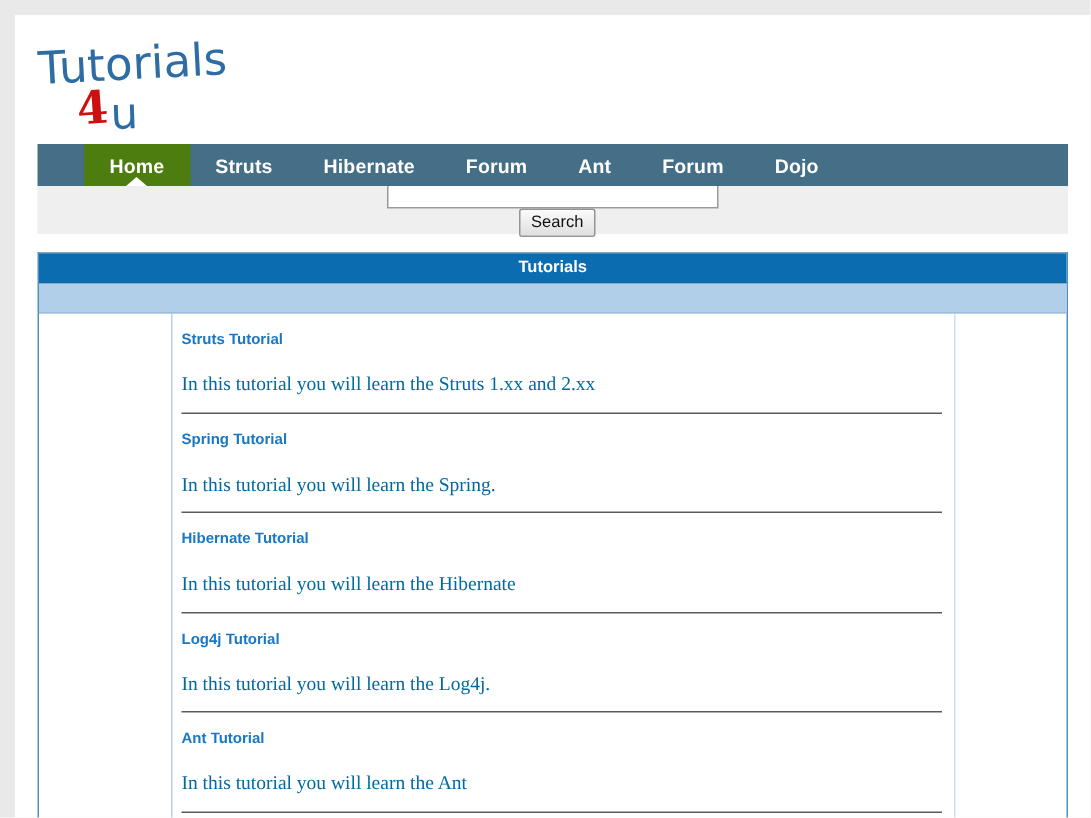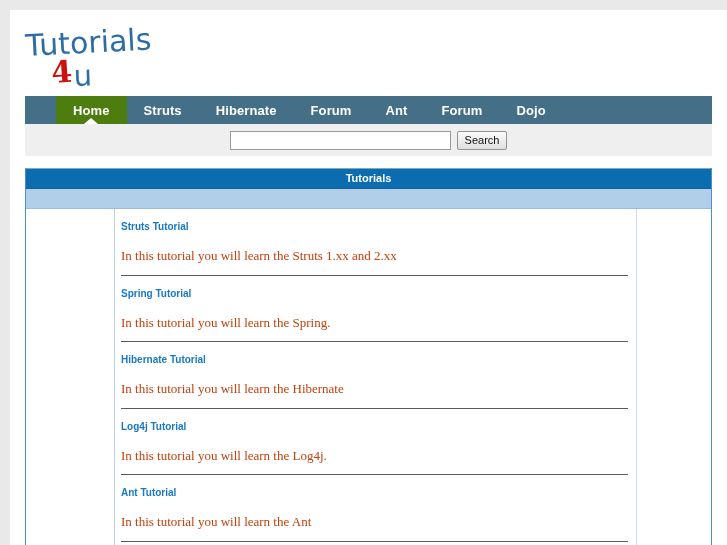--- a/index.html
+++ b/index.html
@@ -80,20 +80,21 @@
 
   
   .searchbar {
     margin: 0 15px;
     background: #efefef;
     height: 32px;
     display: flex;
     align-items: center;
     justify-content: center;
     box-sizing: border-box;
+    flex-direction: column;
   }
   .search-input {
     width: 213px;
     height: 15px;
     font-family: "Liberation Sans", sans-serif;
     font-size: 11px;
     padding: 1px 3px;
     border: 1px solid #9a9a9a;
     background: #ffffff;
     box-sizing: content-box;
@@ -170,21 +171,21 @@
     font-family: "Liberation Sans", sans-serif;
     font-size: 10px;
     font-weight: bold;
     text-decoration: none;
     cursor: pointer;
     margin-bottom: 10px;
   }
   .tut-item .tut-desc {
     font-family: "Liberation Serif", serif;
     font-size: 13px;
-    color: #c2410c;
+    color: #0369a1;
     margin: 16px 0 11px 0;
     line-height: 1.2;
   }
   .tut-item .tut-rule {
     border: none;
     border-top: 1px solid #5a5a5a;
     margin: 0;
     height: 0;
   }
 </style>

